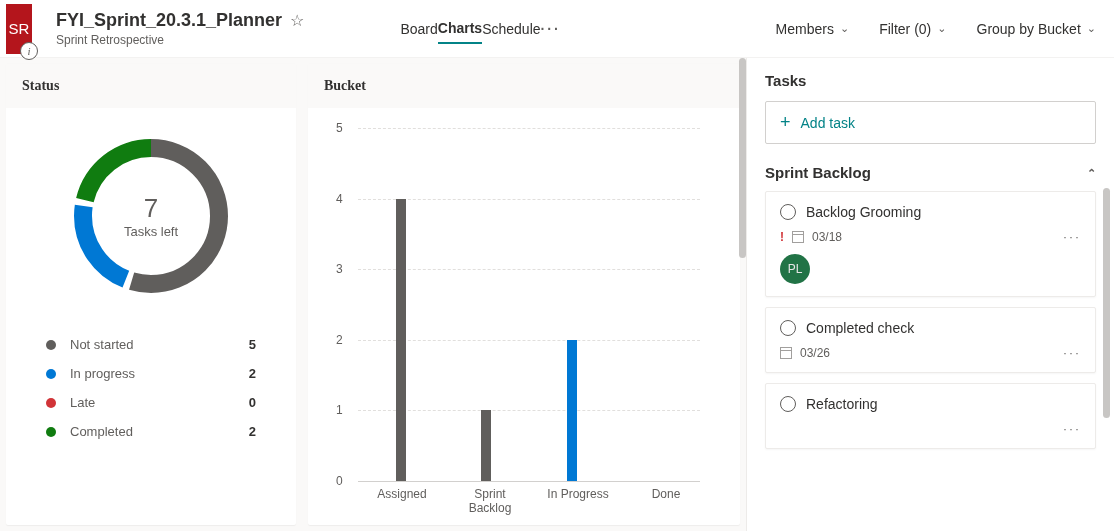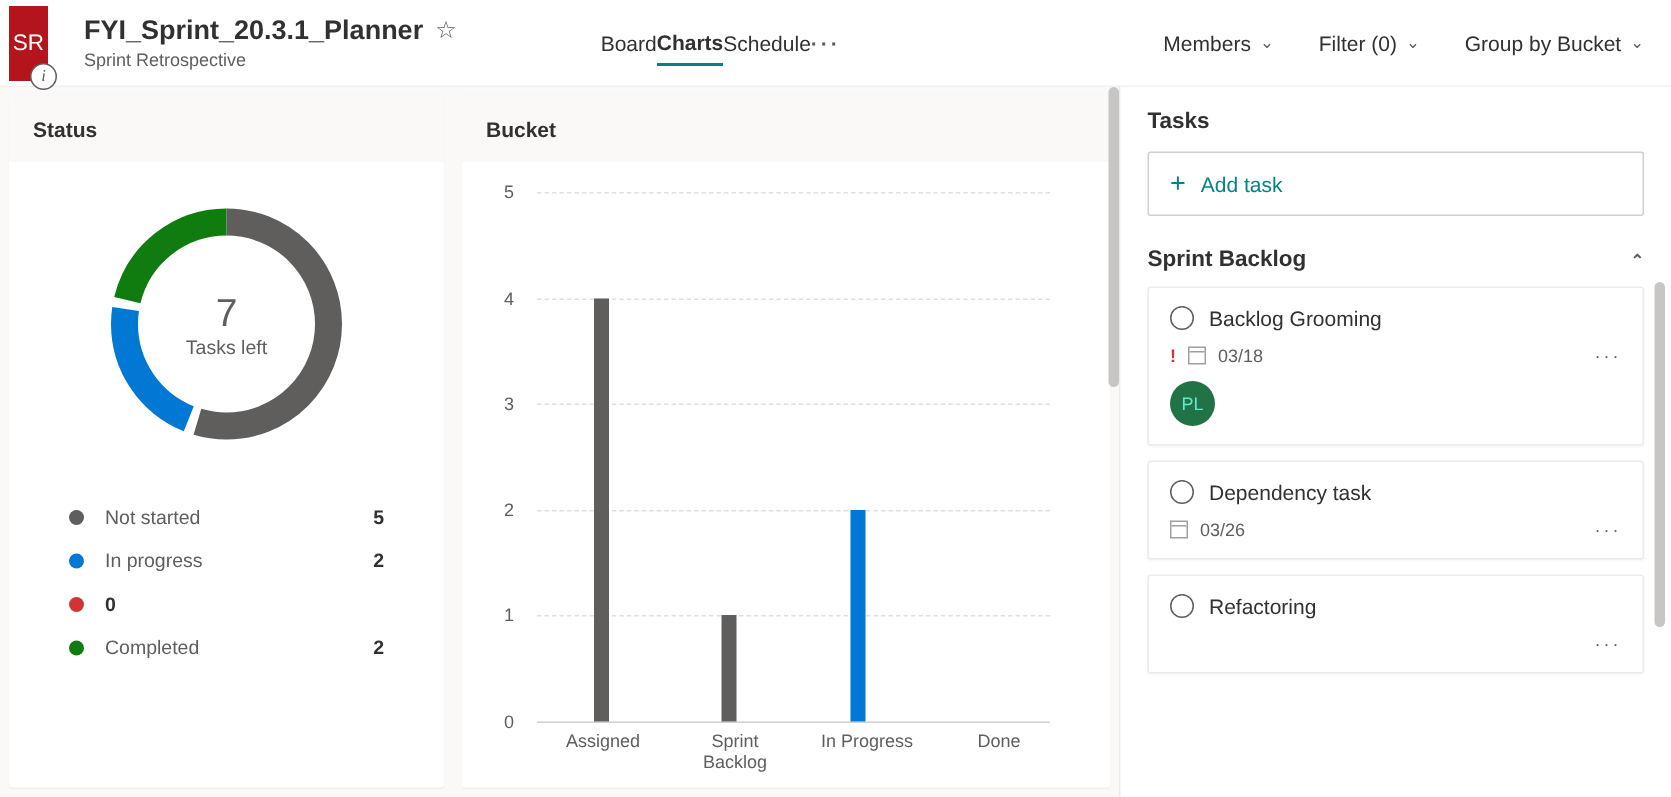--- a/index.html
+++ b/index.html
@@ -81,20 +81,21 @@
     flex-direction: column;
     box-shadow: 0 0.5px 1px rgba(0,0,0,0.05);
   }
   .card.status { width: 290px; }
   .card.bucket { flex: 1; }
   .card-header {
     padding: 14px 16px;
     font-weight: 600;
     font-size: 14px;
     color: #323130;
+    font-family: Liberation Serif, serif;
   }
   .card.bucket .card-header { background: #faf9f8; }
   .card.status .card-header { background: #faf9f8; }
   
   .donut-area {
     display: flex;
     justify-content: center;
     padding-top: 24px;
   }
   .donut-wrap { position: relative; width: 168px; height: 168px; }
@@ -183,21 +184,21 @@
   .task-radio {
     width: 16px; height: 16px; border: 1.4px solid #605e5c; border-radius: 50%;
   }
   .task-title { font-size: 14px; color: #323130; }
   .task-meta { display: flex; align-items: center; gap: 8px; margin-top: 10px; margin-left: 0; color: #605e5c; font-size: 12px;}
   .bang { color: #d13438; font-weight: 700; }
   .cal-icon { width: 12px; height: 12px; border: 1px solid #a19f9d; position: relative; }
   .cal-icon::before { content: ""; position: absolute; top: 2px; left: 0; right: 0; height: 1px; background: #a19f9d; }
   .task-more { margin-left: auto; color: #605e5c; letter-spacing: 2px; cursor: pointer; }
   .avatar-sm {
-    width: 30px; height: 30px; border-radius: 50%; background: #217346; color: #5eead4;
+    width: 30px; height: 30px; border-radius: 50%; background: #217346; color: #e5e5e5;
     display: flex; align-items: center; justify-content: center; font-size: 12px; margin-top: 10px;
   }
   .chev-up { transform: rotate(180deg); display: inline-block; }
 </style>
 </head>
 <body>
 
 <div class="header">
   <div class="app-tile">
     <span>SR</span>
@@ -257,20 +258,21 @@
         <span class="legend-label">Not started</span>
         <span class="legend-val">5</span>
       </div>
       <div class="legend-row">
         <span class="dot" style="background:#0078d4"></span>
         <span class="legend-label">In progress</span>
         <span class="legend-val">2</span>
       </div>
       <div class="legend-row">
         <span class="dot" style="background:#d13438"></span>
+        <span class="legend-label">Late</span>
         <span class="legend-val">0</span>
       </div>
       <div class="legend-row">
         <span class="dot" style="background:#107c10"></span>
         <span class="legend-label">Completed</span>
         <span class="legend-val">2</span>
       </div>
     </div>
   </div>
 
@@ -335,21 +337,21 @@
             <span class="bang">!</span>
             <span class="cal-icon"></span>
             <span>03/18</span>
             <span class="task-more">···</span>
           </div>
           <div class="avatar-sm">PL</div>
         </div>
         <div class="task-card">
           <div class="task-top">
             <div class="task-radio"></div>
-            <div class="task-title">Dependency task</div>
+            <div class="task-title">Completed check</div>
           </div>
           <div class="task-meta">
             <span class="cal-icon"></span>
             <span>03/26</span>
             <span class="task-more">···</span>
           </div>
         </div>
         <div class="task-card">
           <div class="task-top">
             <div class="task-radio"></div>

